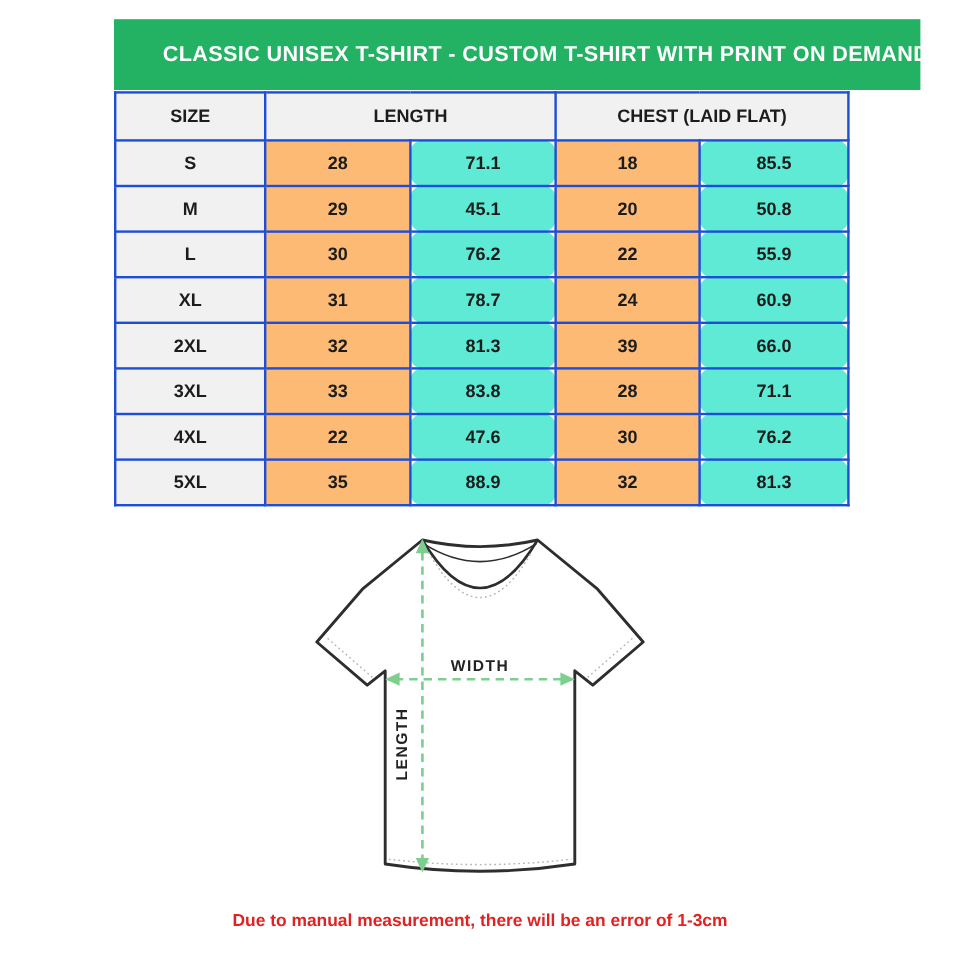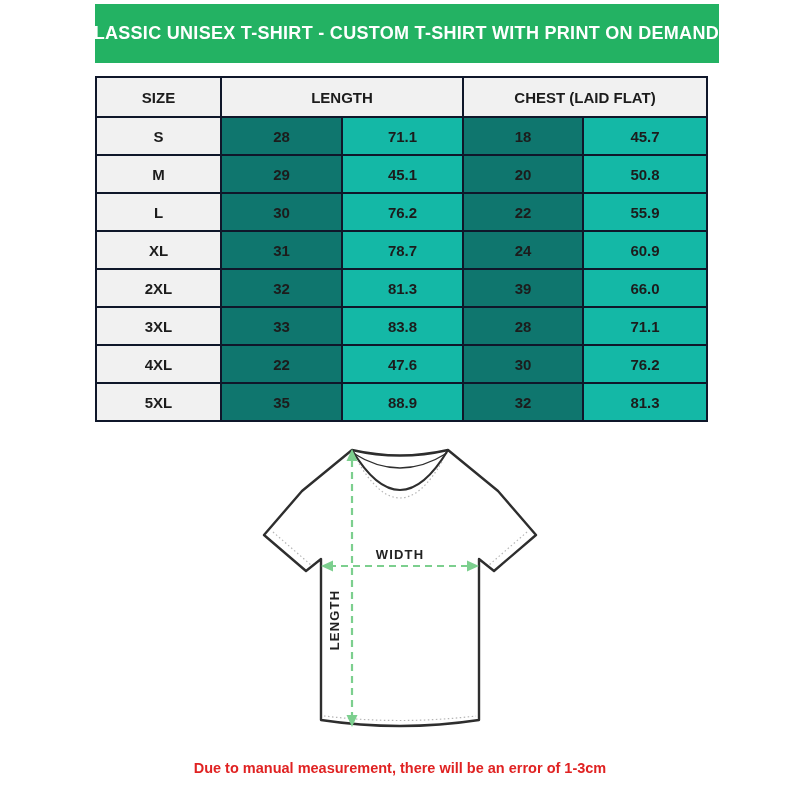--- a/index.html
+++ b/index.html
@@ -7,54 +7,54 @@
     position: relative;
     width: 800px; height: 800px;
     background: #ffffff;
     font-family: "Liberation Sans", sans-serif;
     overflow: hidden;
   }
 
   
   .banner {
     position: absolute;
-    left: 95px; top: 4px;
+    left: 95px; top: 16px;
     width: 624px; height: 59px;
     background: #23b263;
-    display: flex; align-items: center; justify-content: flex-end;
+    display: flex; align-items: center; justify-content: center; padding-left: 48px;
   }
   .banner-title {
     color: #ffffff;
     font-size: 18px;
     font-weight: bold;
     letter-spacing: 0.3px;
     white-space: nowrap;
   }
 
   
   .table-wrap { position: absolute; left: 95px; top: 76px; }
   table.size-chart {
     border-collapse: collapse;
     table-layout: fixed;
     width: 611px;
     font-weight: bold;
     font-size: 15px;
     color: #1c1c1c;
   }
   table.size-chart th, table.size-chart td {
-    border: 2px solid #0f172a;
+    border: 2px solid #1d4ed8;
     text-align: center;
     vertical-align: middle;
     padding: 0;
     height: 36px;
   }
   table.size-chart th { height: 38px; background: #f1f1f1; }
   td.c-size { background: #f1f1f1; }
-  td.c-white { background: #0f766e; }
-  td.c-gray { background: #14b8a6; }
+  td.c-white { background: #fdba74; }
+  td.c-gray { background: #5eead4; border-radius: 10px; }
 
   
   .shirt { position: absolute; left: 240px; top: 428px; width: 320px; height: 320px; }
   .svg-label {
     font-family: "Liberation Sans", sans-serif;
     font-size: 13px;
     font-weight: bold;
     letter-spacing: 1.2px;
     fill: #222222;
   }
@@ -94,21 +94,21 @@
           <th colspan="2">LENGTH</th>
           <th colspan="2">CHEST (LAID FLAT)</th>
         </tr>
       </thead>
       <tbody>
           <tr>
             <td class="c-size">S</td>
             <td class="c-white">28</td>
             <td class="c-gray">71.1</td>
             <td class="c-white">18</td>
-            <td class="c-gray">45.7</td>
+            <td class="c-gray">85.5</td>
           </tr>
           <tr>
             <td class="c-size">M</td>
             <td class="c-white">29</td>
             <td class="c-gray">45.1</td>
             <td class="c-white">20</td>
             <td class="c-gray">50.8</td>
           </tr>
           <tr>
             <td class="c-size">L</td>

